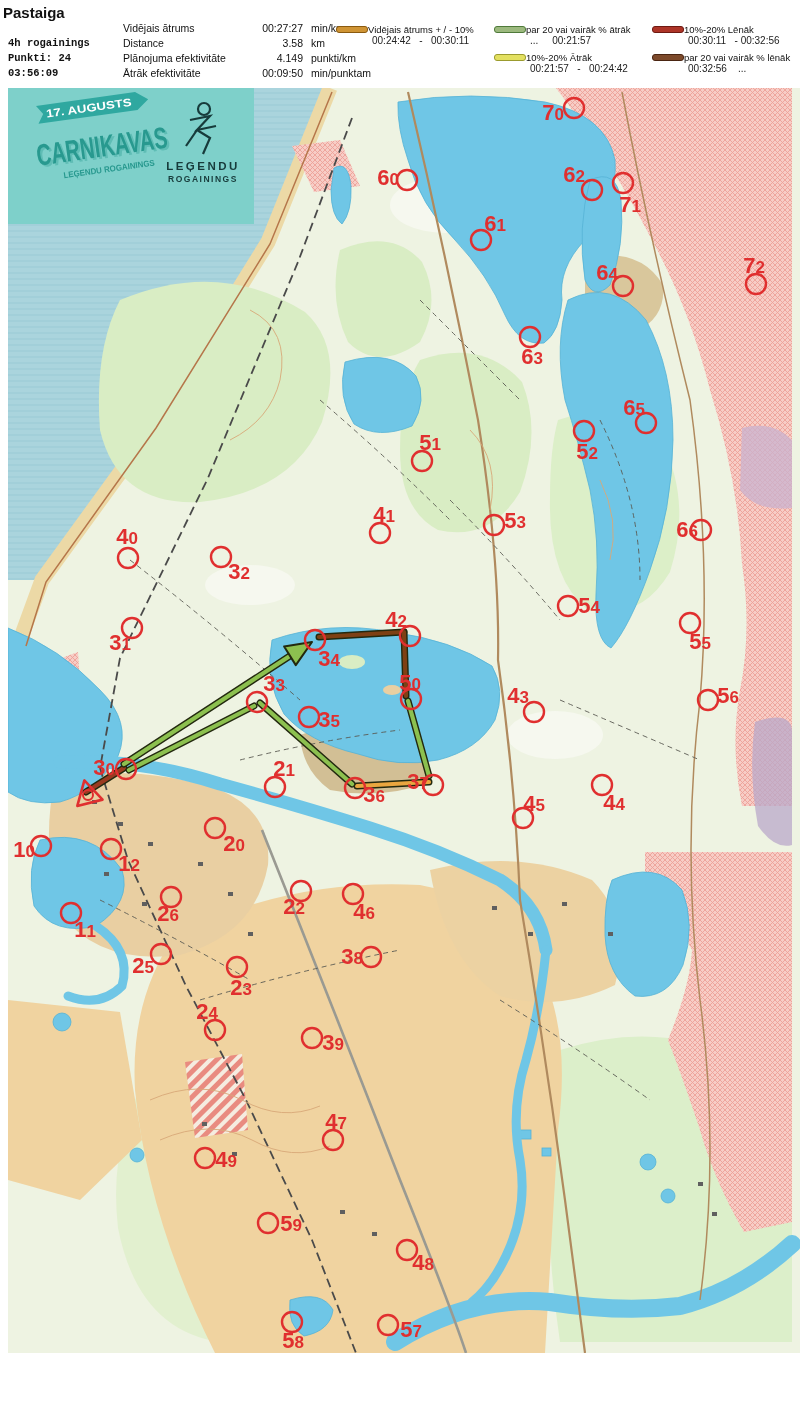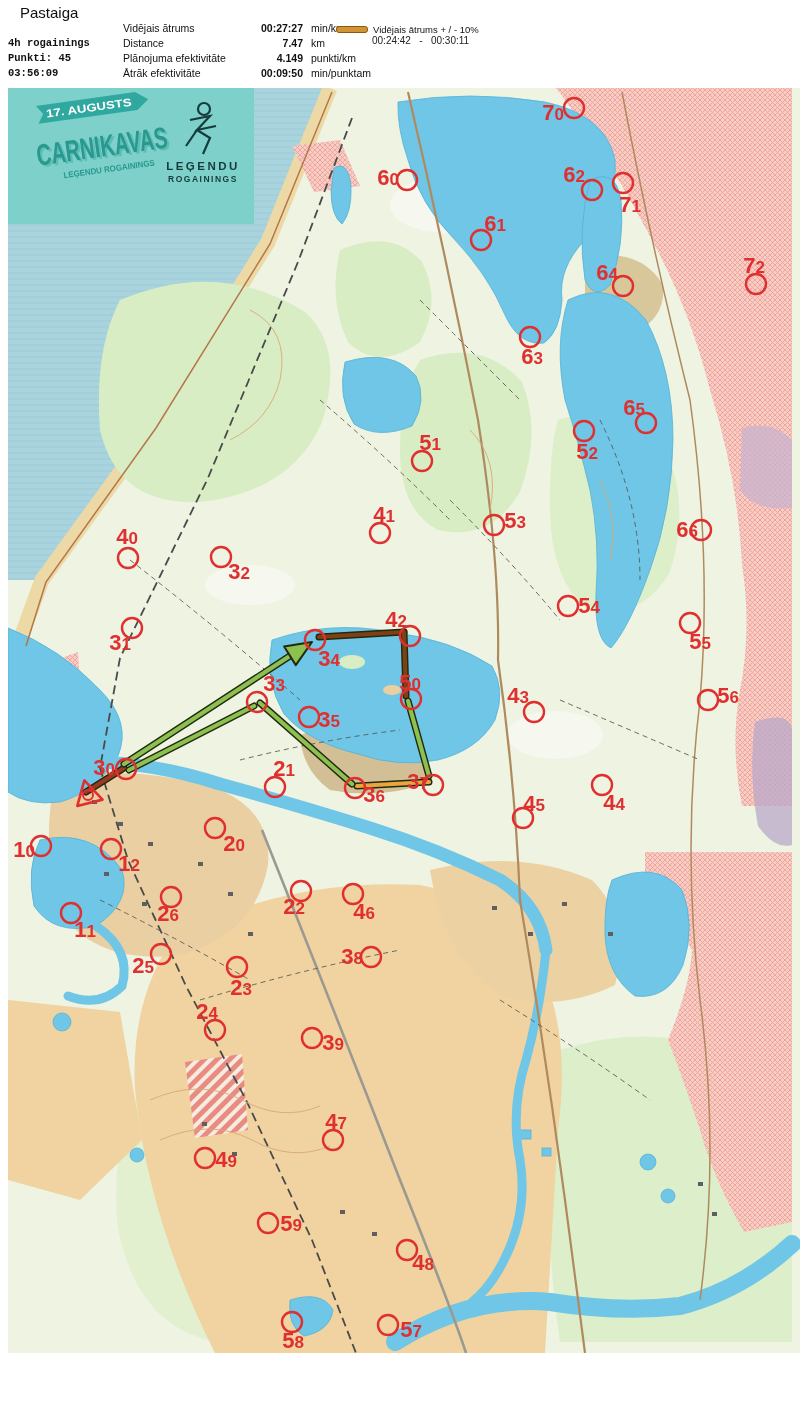--- a/index.html
+++ b/index.html
@@ -1,52 +1,52 @@
 <!DOCTYPE html>
 <html><head>
 <meta charset="utf-8">
 <style>
   html,body{margin:0;padding:0;background:#fff;}
   body{width:808px;height:1414px;position:relative;font-family:"Liberation Sans",sans-serif;color:#111;overflow:hidden;}
   .hdr{position:absolute;left:0;top:0;width:808px;height:88px;background:#fff;}
-  .title{position:absolute;left:20px;top:4px;font-size:15px;font-weight:normal;}
+  .title{position:absolute;left:3px;top:4px;font-size:15px;font-weight:bold;}
   .meta{position:absolute;left:8px;top:36px;font-size:10.5px;font-weight:bold;line-height:15px;font-family:Liberation Mono, monospace;}
   .stats{position:absolute;left:123px;top:21px;font-size:10.5px;line-height:15px;}
   .srow{display:flex;}
   .s-label{width:132px;}
-  .s-val{width:48px;text-align:right;font-weight:bold;}
+  .s-val{width:48px;text-align:right;font-weight:normal;}
   .s-unit{margin-left:8px;}
   .legend-col{position:absolute;top:24px;}
   .lentry{margin-bottom:6px;}
-  .lrow{display:flex;align-items:center;gap:5px;}
+  .lrow{display:flex;align-items:center;}
   .swatch{width:30px;height:5px;border:1px solid #555;border-radius:3px;flex:0 0 auto;}
   .llabel{font-size:9.5px;white-space:nowrap;}
   .lrange{font-size:10px;color:#222;margin-left:36px;white-space:pre;}
   .map-wrap{position:absolute;left:8px;top:88px;width:792px;height:1265px;}
   svg text{font-family:"Liberation Sans",sans-serif;}
 </style>
 </head>
 <body>
 
 <div class="hdr">
   <div class="title">Pastaiga</div>
   <div class="meta">
     <div>4h rogainings</div>
-    <div>Punkti: 45</div>
+    <div>Punkti: 24</div>
     <div>03:56:09</div>
   </div>
   <div class="stats">
     <div class="srow">
       <span class="s-label">Vidējais ātrums</span>
       <span class="s-val">00:27:27</span>
       <span class="s-unit">min/km</span>
     </div>
     <div class="srow">
       <span class="s-label">Distance</span>
-      <span class="s-val">7.47</span>
+      <span class="s-val">3.58</span>
       <span class="s-unit">km</span>
     </div>
     <div class="srow">
       <span class="s-label">Plānojuma efektivitāte</span>
       <span class="s-val">4.149</span>
       <span class="s-unit">punkti/km</span>
     </div>
     <div class="srow">
       <span class="s-label">Ātrāk efektivitāte</span>
       <span class="s-val">00:09:50</span>
@@ -54,20 +54,52 @@
     </div>
   </div>
 
   <div class="legend-col" style="left:336px">
     <div class="lentry">
       <div class="lrow">
         <span class="swatch" style="background-color: rgb(207, 148, 52); border-color: rgb(138, 90, 16);"></span>
         <span class="llabel">Vidējais ātrums + / - 10%</span>
       </div>
       <div class="lrange">00:24:42   -   00:30:11</div>
+    </div>
+  </div>
+  <div class="legend-col" style="left:494px">
+    <div class="lentry">
+      <div class="lrow">
+        <span class="swatch" style="background-color: rgb(156, 185, 126); border-color: rgb(79, 122, 58);"></span>
+        <span class="llabel">par 20 vai vairāk % ātrāk</span>
+      </div>
+      <div class="lrange">...     00:21:57</div>
+    </div>
+    <div class="lentry">
+      <div class="lrow">
+        <span class="swatch" style="background-color: rgb(227, 224, 96); border-color: rgb(155, 155, 46);"></span>
+        <span class="llabel">10%-20% Ātrāk</span>
+      </div>
+      <div class="lrange">00:21:57   -   00:24:42</div>
+    </div>
+  </div>
+  <div class="legend-col" style="left:652px">
+    <div class="lentry">
+      <div class="lrow">
+        <span class="swatch" style="background-color: rgb(173, 52, 39); border-color: rgb(110, 26, 18);"></span>
+        <span class="llabel">10%-20% Lēnāk</span>
+      </div>
+      <div class="lrange">00:30:11   - 00:32:56</div>
+    </div>
+    <div class="lentry">
+      <div class="lrow">
+        <span class="swatch" style="background-color: rgb(125, 74, 43); border-color: rgb(74, 37, 18);"></span>
+        <span class="llabel">par 20 vai vairāk % lēnāk</span>
+      </div>
+      <div class="lrange">00:32:56    ...</div>
     </div>
   </div>
 </div>
 
 <div class="map-wrap">
 <svg id="map-svg" width="792" height="1265" viewBox="8 88 792 1265" xmlns="http://www.w3.org/2000/svg">
   <defs>
     <pattern id="pinkHatch" width="5" height="5" patternUnits="userSpaceOnUse">
       <rect width="5" height="5" fill="#f7cdc6"></rect>
       <path d="M0,5 L5,0 M0,0 L5,5" stroke="#eda298" stroke-width="0.9"></path>

